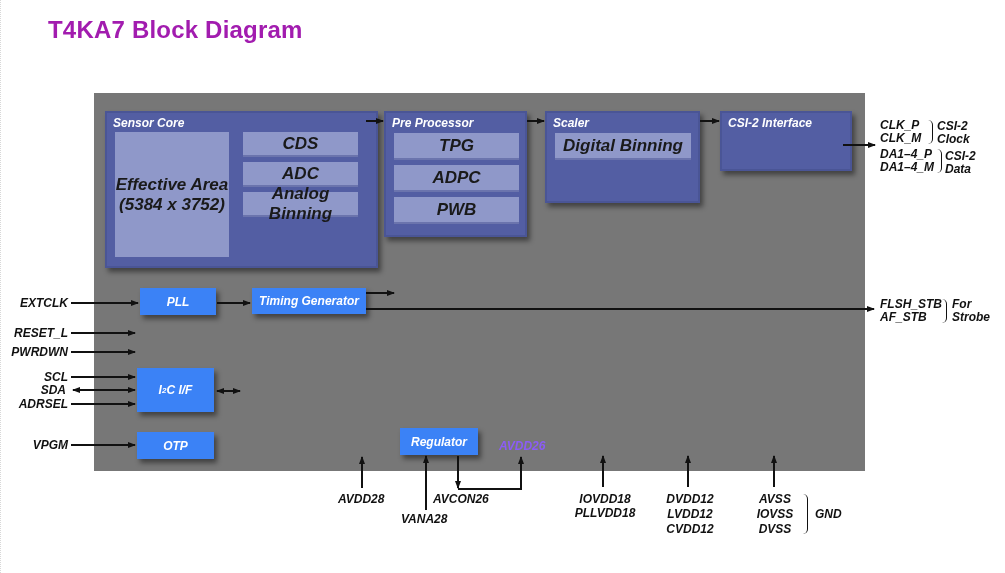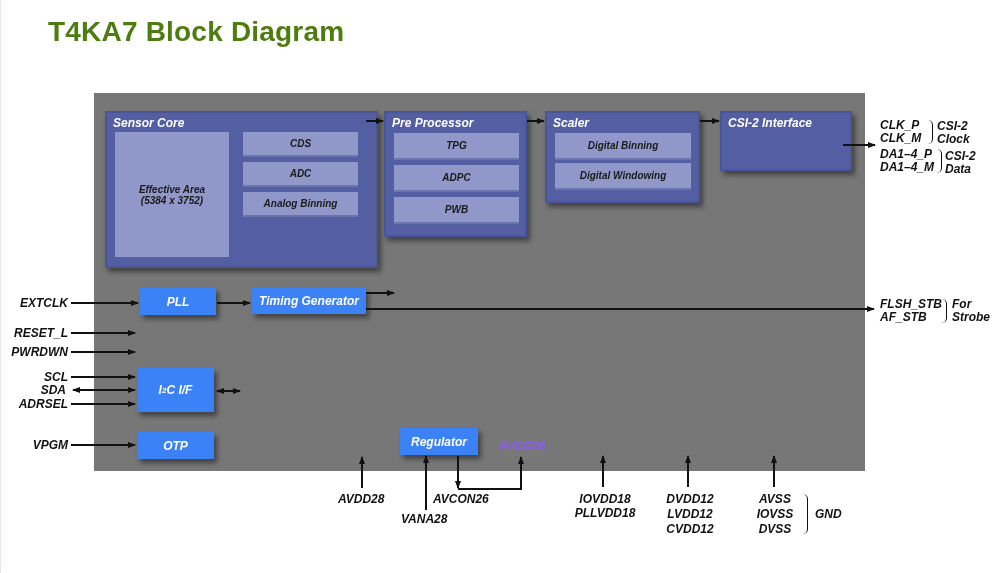--- a/index.html
+++ b/index.html
@@ -1,28 +1,28 @@
 <!DOCTYPE html>
 <html><head>
 <meta charset="utf-8">
 <style>
   html, body { margin: 0; padding: 0; background: #ffffff; }
   body { width: 1005px; height: 573px; position: relative; overflow: hidden;
          font-family: "Liberation Sans", sans-serif; }
   .left-edge { position: absolute; left: 0; top: 0; width: 4px; height: 573px;
                border-left: 1px dotted #d8d8d8; }
-  .title { position: absolute; left: 48px; top: 16px; font-size: 28px; font-weight: bold;
-           color: #4d7c0f; letter-spacing: 0.2px; }
+  .title { position: absolute; left: 48px; top: 16px; font-size: 24px; font-weight: bold;
+           color: #a21caf; letter-spacing: 0.2px; }
   .chip { position: absolute; left: 94px; top: 93px; width: 771px; height: 378px;
           background: #777777; }
   .blk { position: absolute; background: #535ea3; border: 2px solid #4a5596;
          box-shadow: 3px 4px 5px rgba(0,0,0,0.45); box-sizing: border-box; }
   .blk-title { position: absolute; left: 6px; top: 3px; color: #ffffff; font-size: 12px;
                font-weight: bold; font-style: italic; white-space: nowrap; }
-  .sub { position: absolute; background: #8f98c9; color: #1a1a1a; font-size: 10px;
+  .sub { position: absolute; background: #8f98c9; color: #1a1a1a; font-size: 17px;
          font-weight: bold; font-style: italic; display: flex; align-items: center;
          justify-content: center; text-align: center; box-sizing: border-box;
          border-bottom: 2px solid #6b74ad; }
   .red { position: absolute; background: #3b82f6; color: #ffffff; font-size: 12px;
          font-weight: bold; font-style: italic; display: flex; align-items: center;
          justify-content: center; box-shadow: 3px 4px 5px rgba(0,0,0,0.45); white-space: nowrap; }
   .lbl { position: absolute; color: #111111; font-size: 12px; font-weight: bold;
          font-style: italic; white-space: nowrap; line-height: 13px; }
   .lbl-r { text-align: right; }
   .lbl-c { text-align: center; }
@@ -52,21 +52,20 @@
 <div class="blk" style="left:384px;top:111px;width:143px;height:126px;">
   <div class="blk-title">Pre Processor</div>
   <div class="sub" style="left:8px;top:20px;width:125px;height:27px;">TPG</div>
   <div class="sub" style="left:8px;top:52px;width:125px;height:27px;">ADPC</div>
   <div class="sub" style="left:8px;top:84px;width:125px;height:27px;">PWB</div>
 </div>
 
 <div class="blk" style="left:545px;top:111px;width:155px;height:92px;">
   <div class="blk-title">Scaler</div>
   <div class="sub" style="left:8px;top:20px;width:136px;height:27px;">Digital Binning</div>
-  <div class="sub" style="left:8px;top:50px;width:136px;height:27px;">Digital Windowing</div>
 </div>
 
 <div class="blk" style="left:720px;top:111px;width:132px;height:60px;">
   <div class="blk-title">CSI-2 Interface</div>
 </div>
 
 <div class="red" style="left:140px;top:288px;width:76px;height:27px;">PLL</div>
 <div class="red" style="left:252px;top:288px;width:114px;height:26px;">Timing Generator</div>
 <div class="red" style="left:137px;top:368px;width:77px;height:44px;">
   <span>I</span>

